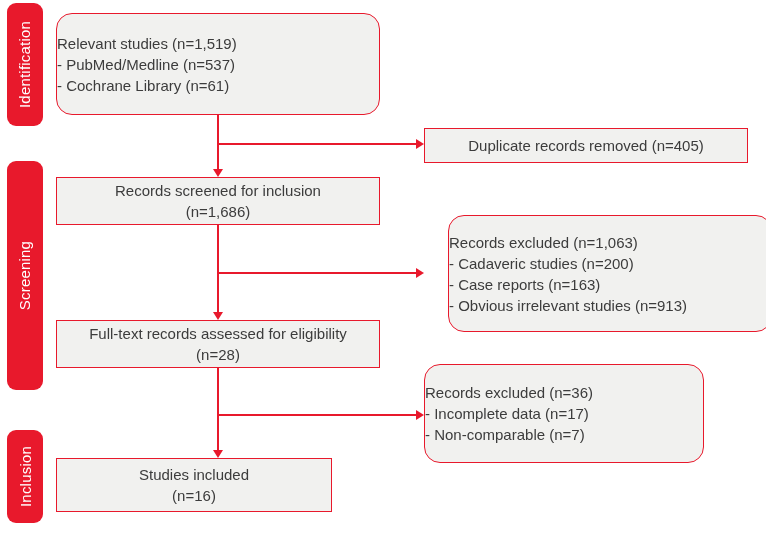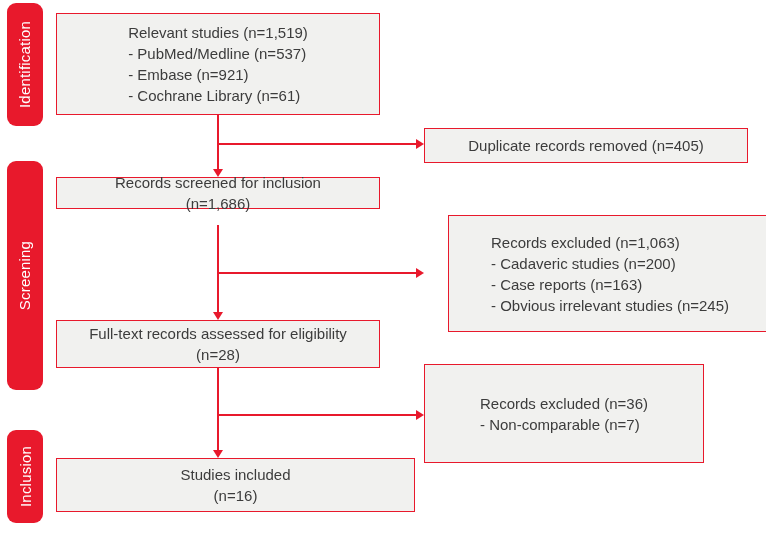--- a/index.html
+++ b/index.html
@@ -19,21 +19,21 @@
   
   .box{
     position:absolute;background:#f1f1ef;border:1.5px solid #e8192c;
     box-sizing:border-box;font-size:15px;line-height:21px;
   }
   .box.centered{
     display:flex;flex-direction:column;align-items:center;justify-content:center;
     text-align:center;
   }
   .box.listbox{
-    display:flex;align-items:center;justify-content:center;
+    display:flex;align-items:center;justify-content:flex-start;border-radius:16px;
   }
   .listbox .inner{display:inline-block;text-align:left;}
   
   .vline{position:absolute;width:1.5px;background:#e8192c;}
   .hline{position:absolute;height:1.5px;background:#e8192c;}
   .arrow-down{
     position:absolute;width:0;height:0;
     border-left:5px solid transparent;border-right:5px solid transparent;
     border-top:8px solid #e8192c;
   }
@@ -55,56 +55,56 @@
     <span class="phase-label">Screening</span>
   </div>
   <div class="phase-bar" style="top:430px;height:93px;">
     <span class="phase-label">Inclusion</span>
   </div>
 
   <div class="box listbox" style="left:56px;top:13px;width:324px;height:102px;">
     <div class="inner">
       <div>Relevant studies (n=1,519)</div>
       <div>- PubMed/Medline (n=537)</div>
-      <div>- Embase (n=921)</div>
       <div>- Cochrane Library (n=61)</div>
     </div>
   </div>
 
   <div class="box centered" style="left:424px;top:128px;width:324px;height:35px;">
     <div>Duplicate records removed (n=405)</div>
   </div>
 
-  <div class="box centered" style="left:56px;top:177px;width:324px;height:32px;">
+  <div class="box centered" style="left:56px;top:177px;width:324px;height:48px;">
     <div>Records screened for inclusion</div>
     <div>(n=1,686)</div>
   </div>
 
   <div class="box listbox" style="left:424px;top:215px;width:324px;height:117px;margin-left:24px;">
     <div class="inner">
       <div>Records excluded (n=1,063)</div>
       <div>- Cadaveric studies (n=200)</div>
       <div>- Case reports (n=163)</div>
-      <div>- Obvious irrelevant studies (n=245)</div>
+      <div>- Obvious irrelevant studies (n=913)</div>
     </div>
   </div>
 
   <div class="box centered" style="left:56px;top:320px;width:324px;height:48px;text-align:center;">
     <div>Full-text records assessed for eligibility</div>
     <div>(n=28)</div>
   </div>
 
   <div class="box listbox" style="left:424px;top:364px;width:280px;height:99px;">
     <div class="inner">
       <div>Records excluded (n=36)</div>
+      <div>- Incomplete data (n=17)</div>
       <div>- Non-comparable (n=7)</div>
     </div>
   </div>
 
-  <div class="box centered" style="left:56px;top:458px;width:359px;height:54px;">
+  <div class="box centered" style="left:56px;top:458px;width:276px;height:54px;">
     <div>Studies included</div>
     <div>(n=16)</div>
   </div>
 
   <div class="vline" style="left:217px;top:115px;height:54px;"></div>
   <div class="arrow-down" style="left:213px;top:169px;"></div>
   <div class="hline" style="left:218px;top:143px;width:198px;"></div>
   <div class="arrow-right" style="left:416px;top:139px;"></div>
 
   <div class="vline" style="left:217px;top:225px;height:87px;"></div>

